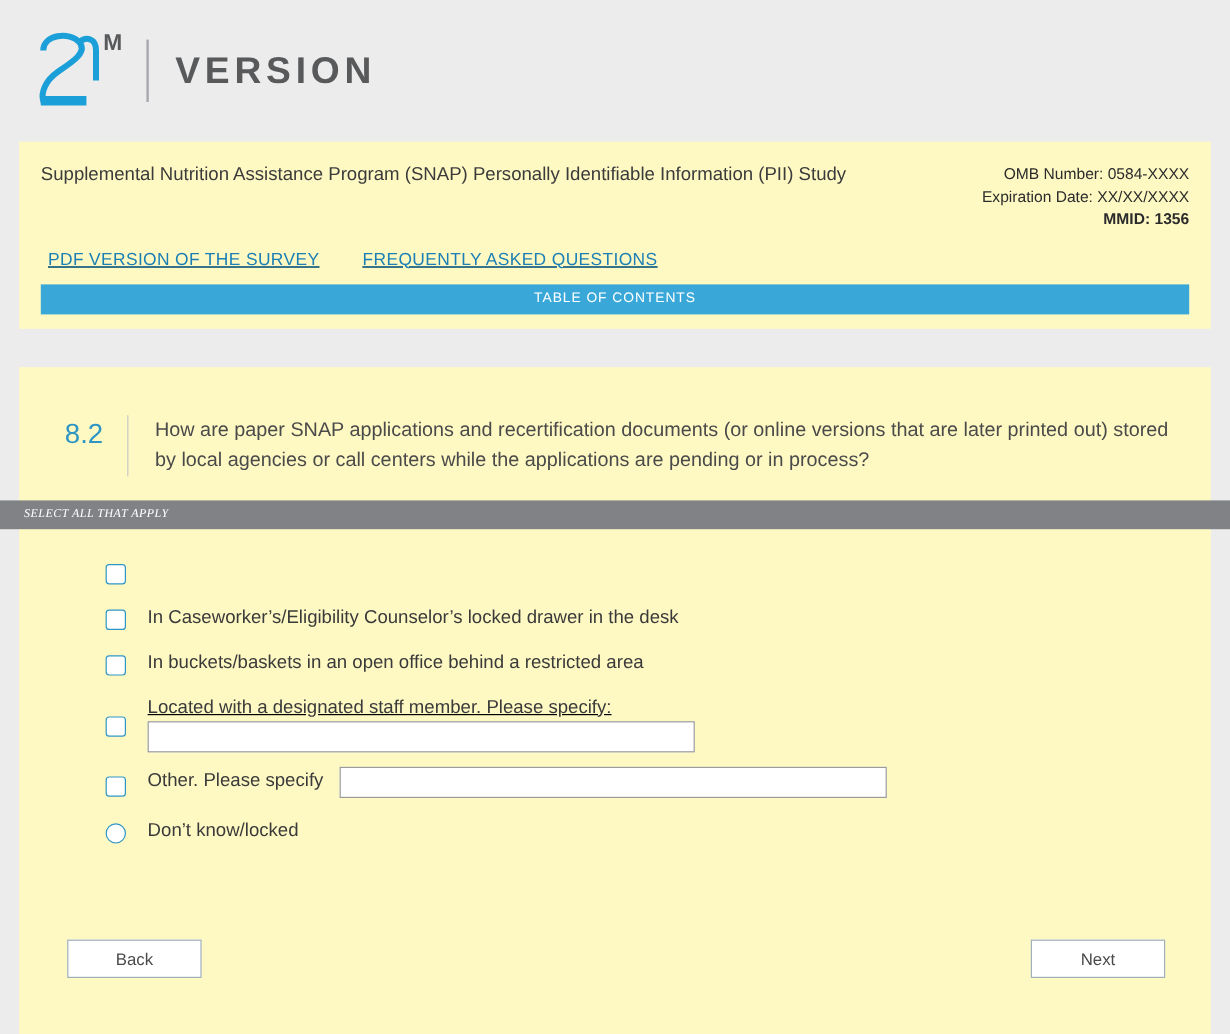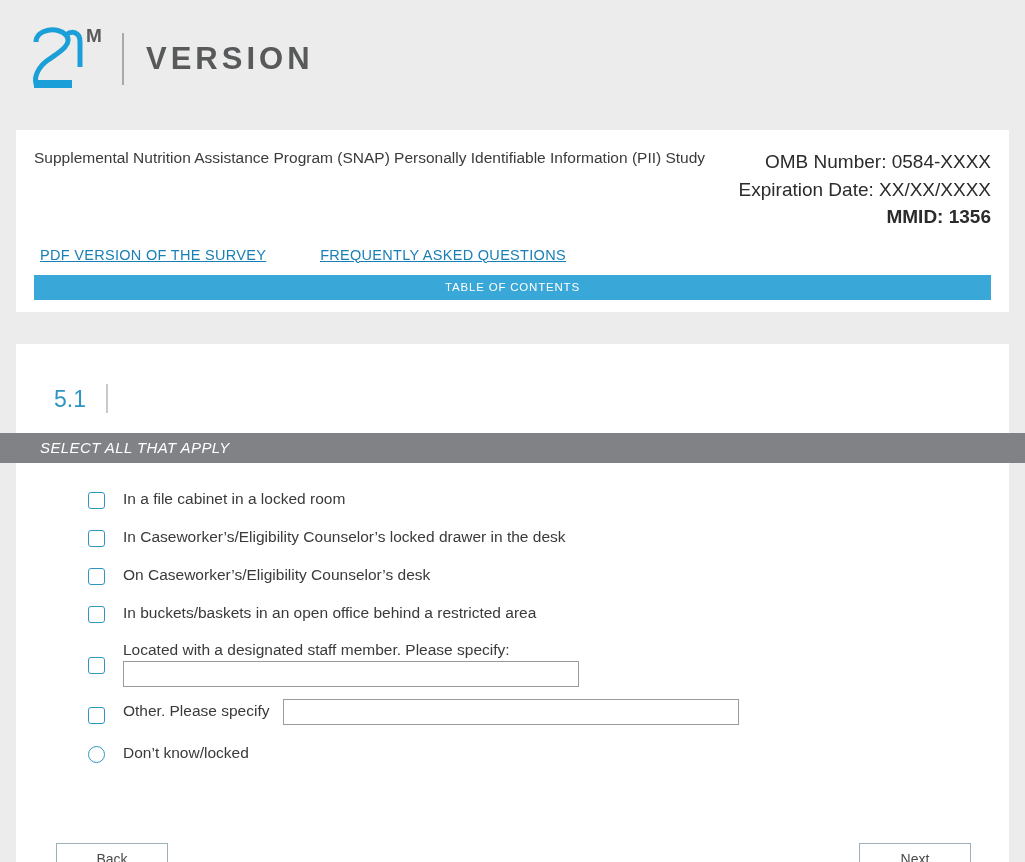--- a/index.html
+++ b/index.html
@@ -38,51 +38,51 @@
   }
   .logo-word {
     font-size: 31px;
     letter-spacing: 4px;
     font-weight: bold;
     color: #58595b;
   }
 
   
   .panel {
-    background: #ffffff;
-    margin: 12px 16px;
+    background: #fef9c3;
+    margin: 0 16px;
     position: relative;
   }
   .header-panel {
     padding: 18px 18px 12px 18px;
   }
   .header-top {
     display: flex;
     justify-content: space-between;
     align-items: flex-start;
   }
   .study-title {
     font-size: 15.5px;
     color: #3b3b3b;
     max-width: 740px;
     line-height: 1.3;
   }
   .omb-block {
     text-align: right;
-    font-size: 19px;
+    font-size: 13px;
     color: #2b2b2b;
     line-height: 1.45;
     white-space: nowrap;
   }
   .omb-block .mmid { font-weight: bold; }
 
   .header-links {
     margin-top: 16px;
     display: flex;
-    gap: 54px;
+    gap: 36px;
     padding-left: 6px;
     text-decoration: underline;
   }
   .hlink {
     font-size: 14.5px;
     letter-spacing: 0.3px;
     color: #1a7fb5;
     text-decoration: underline;
     cursor: pointer;
   }
@@ -125,26 +125,27 @@
     font-size: 16.5px;
     color: #4a4a4a;
     line-height: 1.55;
     max-width: 858px;
   }
 
   .select-banner {
     background: #808285;
     color: #ffffff;
     font-style: italic;
-    font-size: 15px;
+    font-size: 10px;
     letter-spacing: 0.4px;
-    padding: 6px 0 7px 40px;
+    padding: 6px 0 7px 20px;
     margin-left: -16px;
     margin-right: -16px;
     width: calc(100% + 32px);
+    font-family: Liberation Serif, serif;
   }
 
   
   .options {
     padding: 26px 0 0 0;
   }
   .opt {
     display: flex;
     align-items: flex-start;
     min-height: 38px;
@@ -254,49 +255,45 @@
     <a class="hlink">PDF VERSION OF THE SURVEY</a>
     <a class="hlink">FREQUENTLY ASKED QUESTIONS</a>
   </div>
 
   <div class="toc-bar">TABLE OF CONTENTS</div>
 </div>
 
 <div class="panel q-panel">
 
   <div class="q-row">
-    <div class="q-num">5.1</div>
+    <div class="q-num">8.2</div>
     <div class="q-sep"></div>
+    <div class="q-text">How are paper SNAP applications and recertification documents (or online versions that are later printed out) stored by local agencies or call centers while the applications are pending or in process?</div>
   </div>
 
   <div class="select-banner">SELECT ALL THAT APPLY</div>
 
   <div class="options">
 
     <div class="opt">
       <div class="cb"></div>
-      <div class="opt-label">In a file cabinet in a locked room</div>
     </div>
 
     <div class="opt">
       <div class="cb"></div>
       <div class="opt-label">In Caseworker’s/Eligibility Counselor’s locked drawer in the desk</div>
     </div>
 
-    <div class="opt">
-      <div class="cb"></div>
-      <div class="opt-label">On Caseworker’s/Eligibility Counselor’s desk</div>
-    </div>
 
     <div class="opt">
       <div class="cb"></div>
       <div class="opt-label">In buckets/baskets in an open office behind a restricted area</div>
     </div>
 
-    <div class="opt" style="min-height:58px;">
+    <div class="opt" style="min-height:58px;text-decoration:underline;">
       <div class="cb" style="margin-top:16px;"></div>
       <div class="opt-specify-stacked">
         <span class="lbl">Located with a designated staff member. Please specify:</span>
         <input class="txt" type="text" placeholder="" style="">
       </div>
     </div>
 
     <div class="opt" style="min-height:44px;">
       <div class="cb" style="margin-top:8px;"></div>
       <div class="opt-inline">

